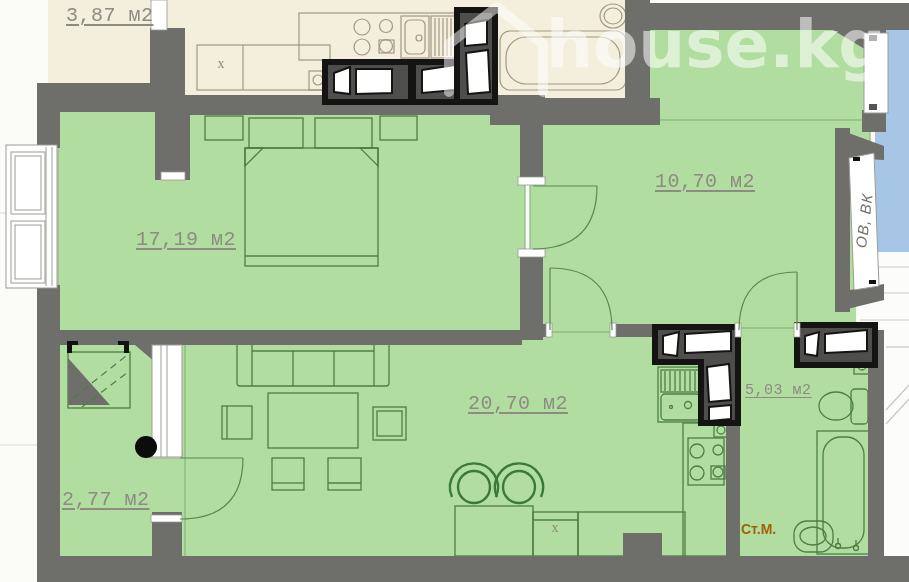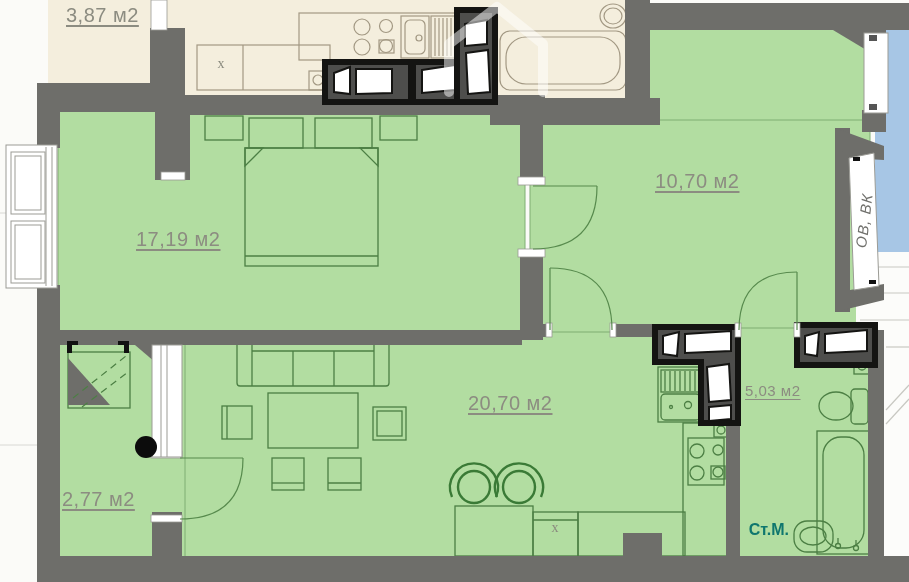--- a/index.html
+++ b/index.html
@@ -1,30 +1,30 @@
 <!DOCTYPE html>
 <html style="--room-green: #b2dda1; --adjacent-beige: #f4eedd; --neighbor-blue: #a7c6e5; --wall-gray: #6e6e6a; --label-gray: #8c8c81;"><head>
 <meta charset="utf-8">
 <style>
   *{box-sizing:border-box}
   html,body{margin:0;padding:0;background:#fff}
   .plan{position:relative;width:909px;height:582px;background:#fbfbf8;overflow:hidden;
         font-family:"Liberation Sans",sans-serif}
   .plan svg{position:absolute;left:0;top:0}
-  .lbl{position:absolute;font-family:Liberation Sans, sans-serif;
+  .lbl{position:absolute;font-family:Liberation Mono, monospace;
        color:var(--label-gray,#8c8c81);font-size:20px;letter-spacing:.5px;
        text-decoration:underline;text-underline-offset:3px;white-space:nowrap}
   .lbl.sm{font-size:15px}
   .marker{position:absolute;font-family:"Liberation Serif",serif;color:#8b8b7f;
           font-size:14px;text-align:center;width:18px}
   .shaft-lbl{position:absolute;left:818px;top:212px;width:92px;text-align:center;
              transform:rotate(-83deg);transform-origin:center;font-size:15px;
              font-style:italic;color:#6f6f6b;letter-spacing:1px;white-space:nowrap}
-  .washer-lbl{position:absolute;left:741px;top:521px;width:48px;text-align:right;
-              font-size:16px;font-weight:bold;color:#0f766e}
+  .washer-lbl{position:absolute;left:741px;top:521px;width:48px;text-align:left;
+              font-size:14px;font-weight:bold;color:#a16207}
   .watermark{position:absolute;left:546px;top:6px;font-family:"DejaVu Sans",sans-serif;
              font-weight:bold;font-size:66px;color:rgba(255,255,255,.55);
              letter-spacing:0;white-space:nowrap}
   
   .roomg{fill:var(--room-green,#b2dda1);stroke:#7fae72;stroke-width:1}
   .roomb{fill:var(--adjacent-beige,#f4eedd)}
   .roombl{fill:var(--neighbor-blue,#a7c6e5)}
   .white{fill:#fcfcfa}
   .wall{fill:var(--wall-gray,#6e6e6a)}
   .jamb{fill:#fff;stroke:#9a9a94;stroke-width:.8}
@@ -337,13 +337,14 @@
 <div class="lbl" style="left:655px;top:170px">10,70 м2</div>
 <div class="lbl" style="left:468px;top:392px">20,70 м2</div>
 <div class="lbl sm" style="left:745px;top:382px">5,03 м2</div>
 <div class="lbl" style="left:62px;top:488px">2,77 м2</div>
 
 <div class="shaft-lbl">ОВ, ВК</div>
 <div class="washer-lbl">Ст.М.</div>
 <div class="marker" style="left:212px;top:56px">x</div>
 <div class="marker" style="left:546px;top:520px">x</div>
 
+<div class="watermark">house.kg</div>
 </div>
 
 </body></html>

